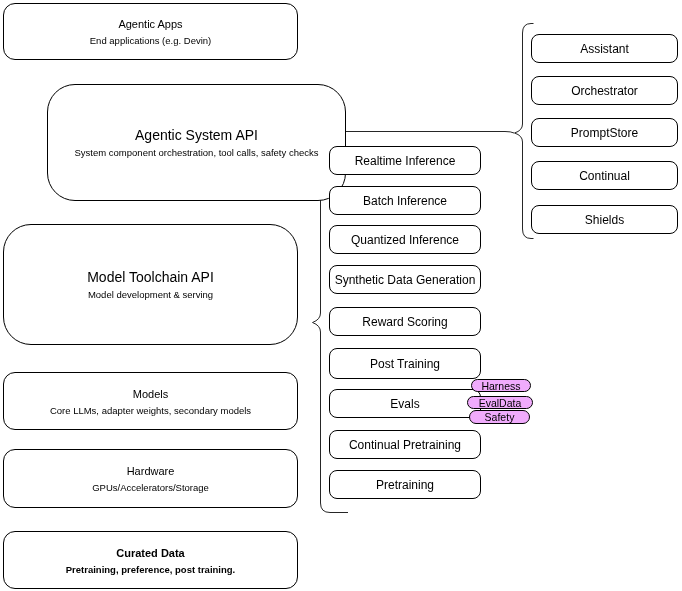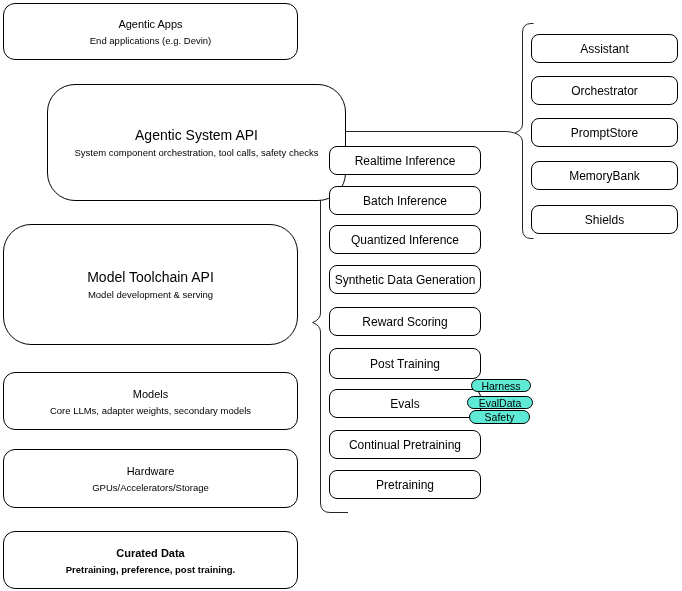--- a/index.html
+++ b/index.html
@@ -36,21 +36,21 @@
   .r-lg { border-radius: 28px; }
   .r-md { border-radius: 12px; }
   .r-sm { border-radius: 8px; }
   .node-title-sm { font-size: 11px; line-height: 16px; }
   .node-title-lg { font-size: 14px; line-height: 17px; }
   .node-sub { font-size: 9.5px; line-height: 12px; margin-top: 3px; }
   .leaf-label { font-size: 12px; line-height: 14px; }
   .tag {
     position: absolute;
     box-sizing: border-box;
-    background: #5eead4;
+    background: #f0abfc;
     border: 1px solid #000000;
     border-radius: 8px;
     font-size: 10.5px;
     display: flex;
     justify-content: center;
     align-items: center;
     z-index: 3;
     white-space: nowrap;
   }
   .mid { z-index: 2; }
@@ -137,19 +137,19 @@
   <div class="node r-sm" style="left:531px; top:34px; width:147px; height:29px;">
     <div class="leaf-label">Assistant</div>
   </div>
   <div class="node r-sm" style="left:531px; top:76px; width:147px; height:29px;">
     <div class="leaf-label">Orchestrator</div>
   </div>
   <div class="node r-sm" style="left:531px; top:118px; width:147px; height:29px;">
     <div class="leaf-label">PromptStore</div>
   </div>
   <div class="node r-sm" style="left:531px; top:161px; width:147px; height:29px;">
-    <div class="leaf-label">MemoryBank</div>
+    <div class="leaf-label">Continual</div>
   </div>
   <div class="node r-sm" style="left:531px; top:205px; width:147px; height:29px;">
     <div class="leaf-label">Shields</div>
   </div>
 
 </div>
 
 </body></html>

